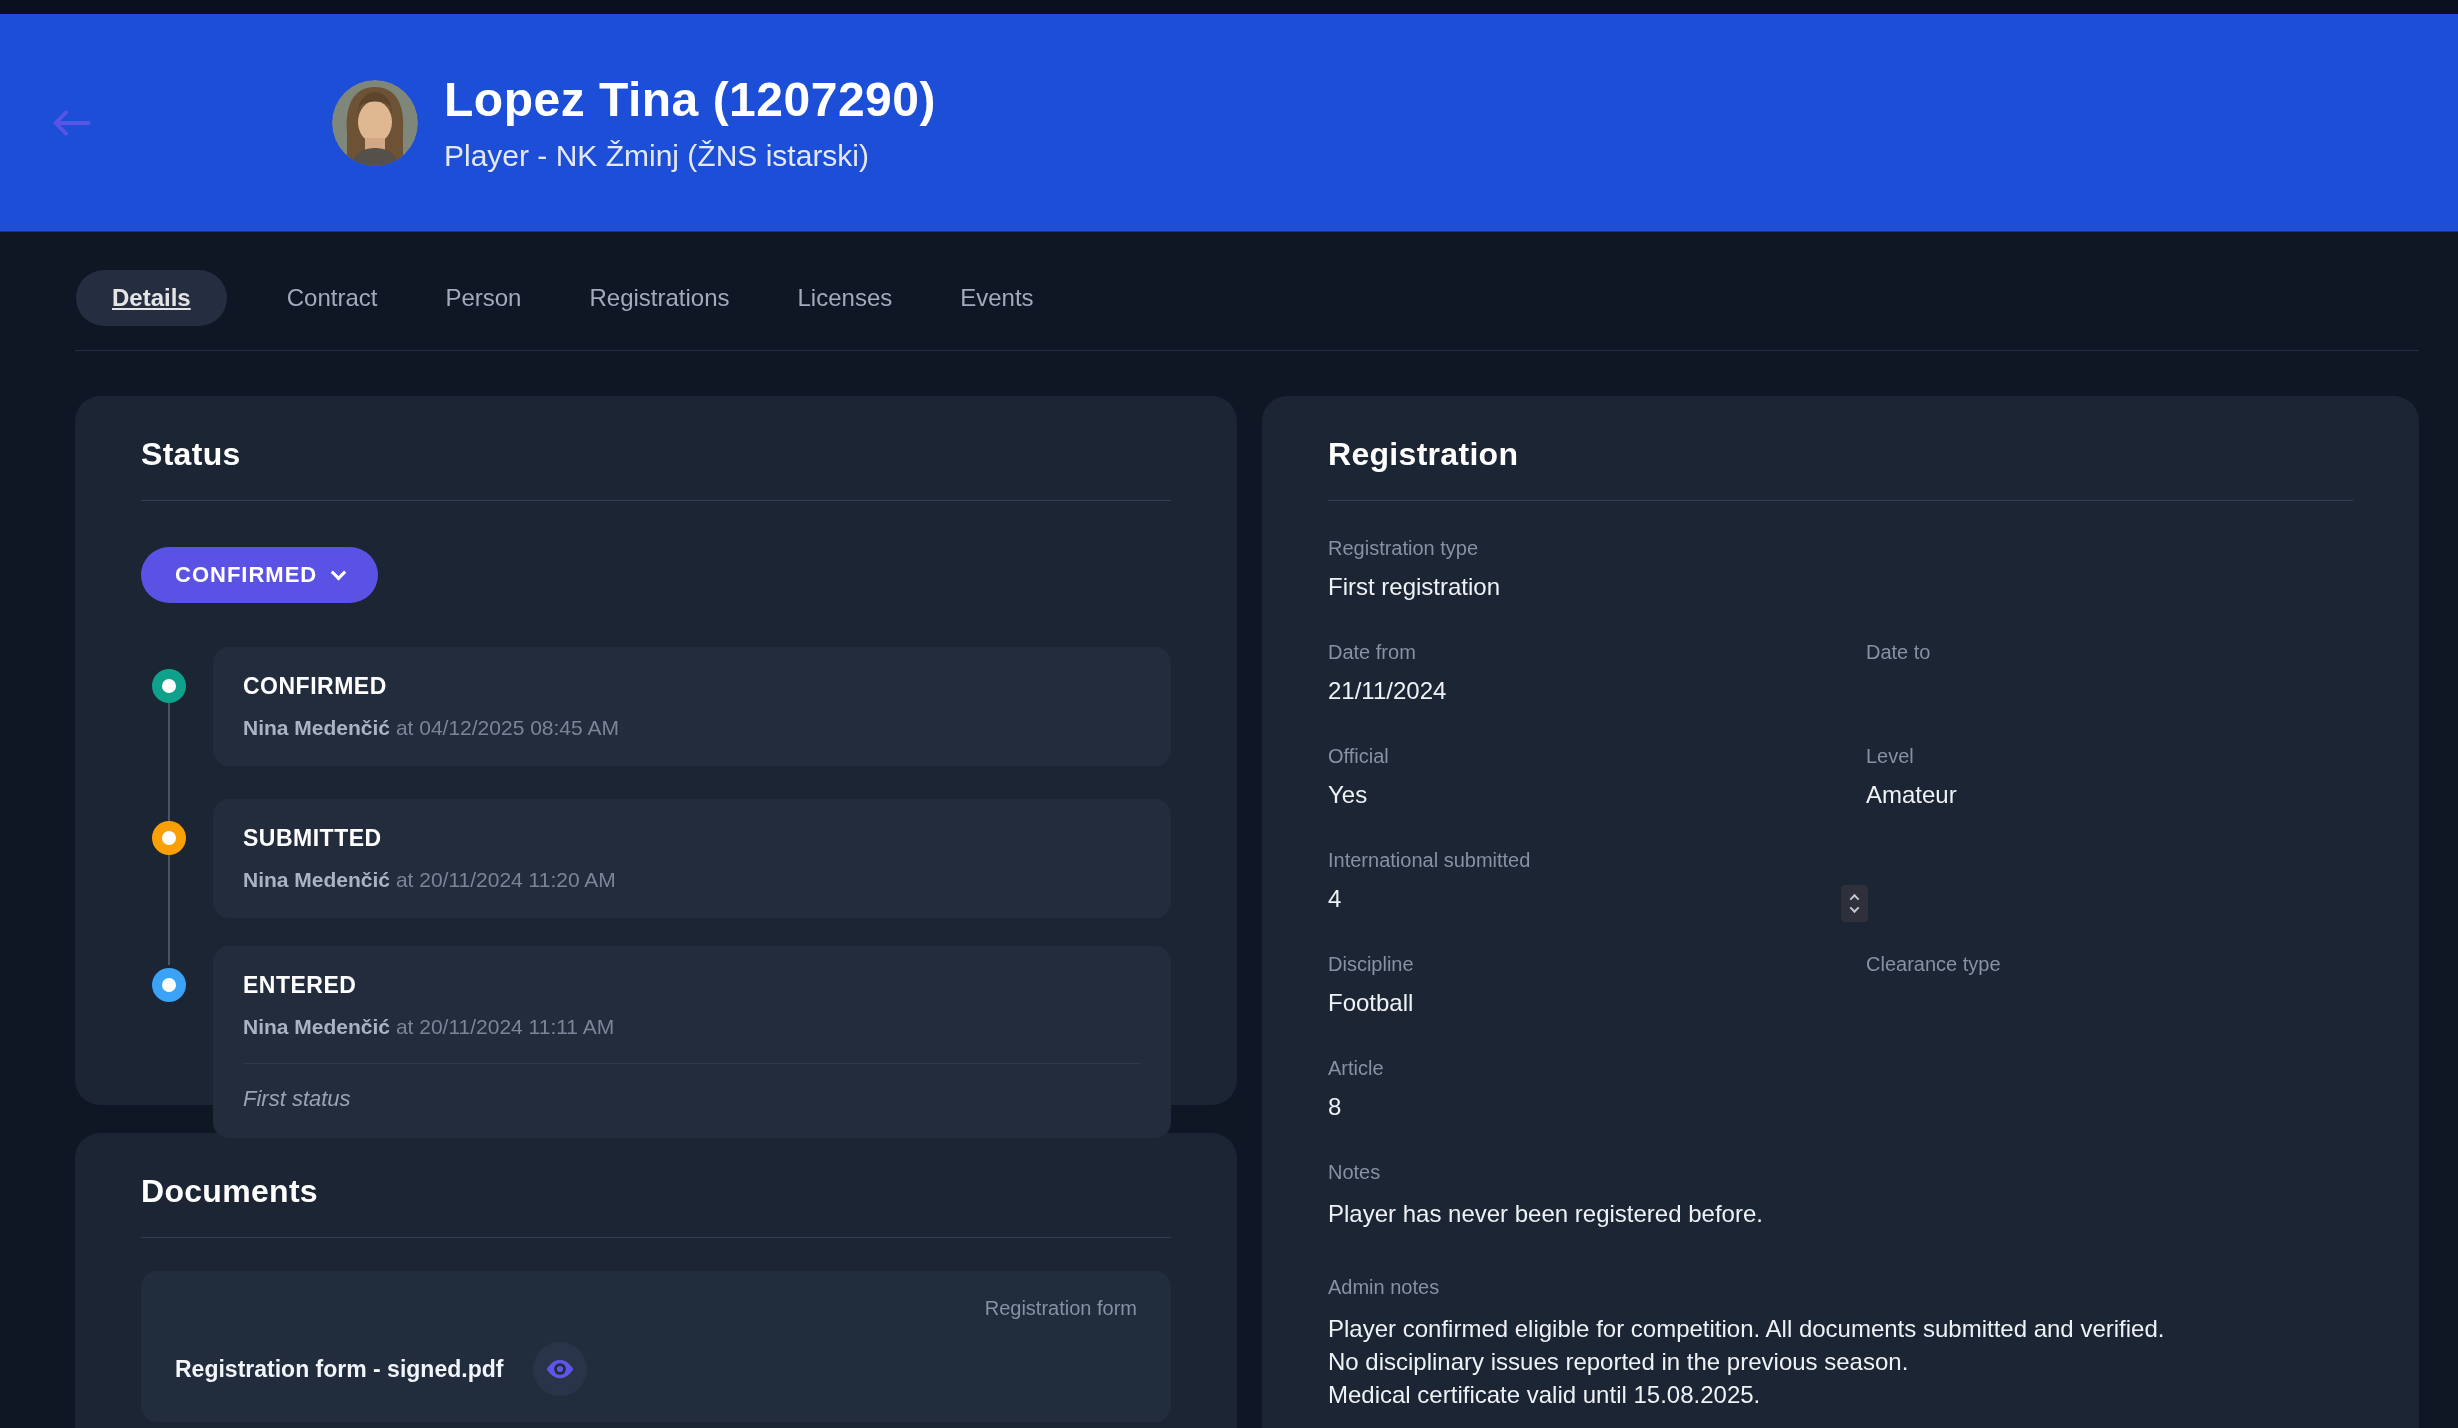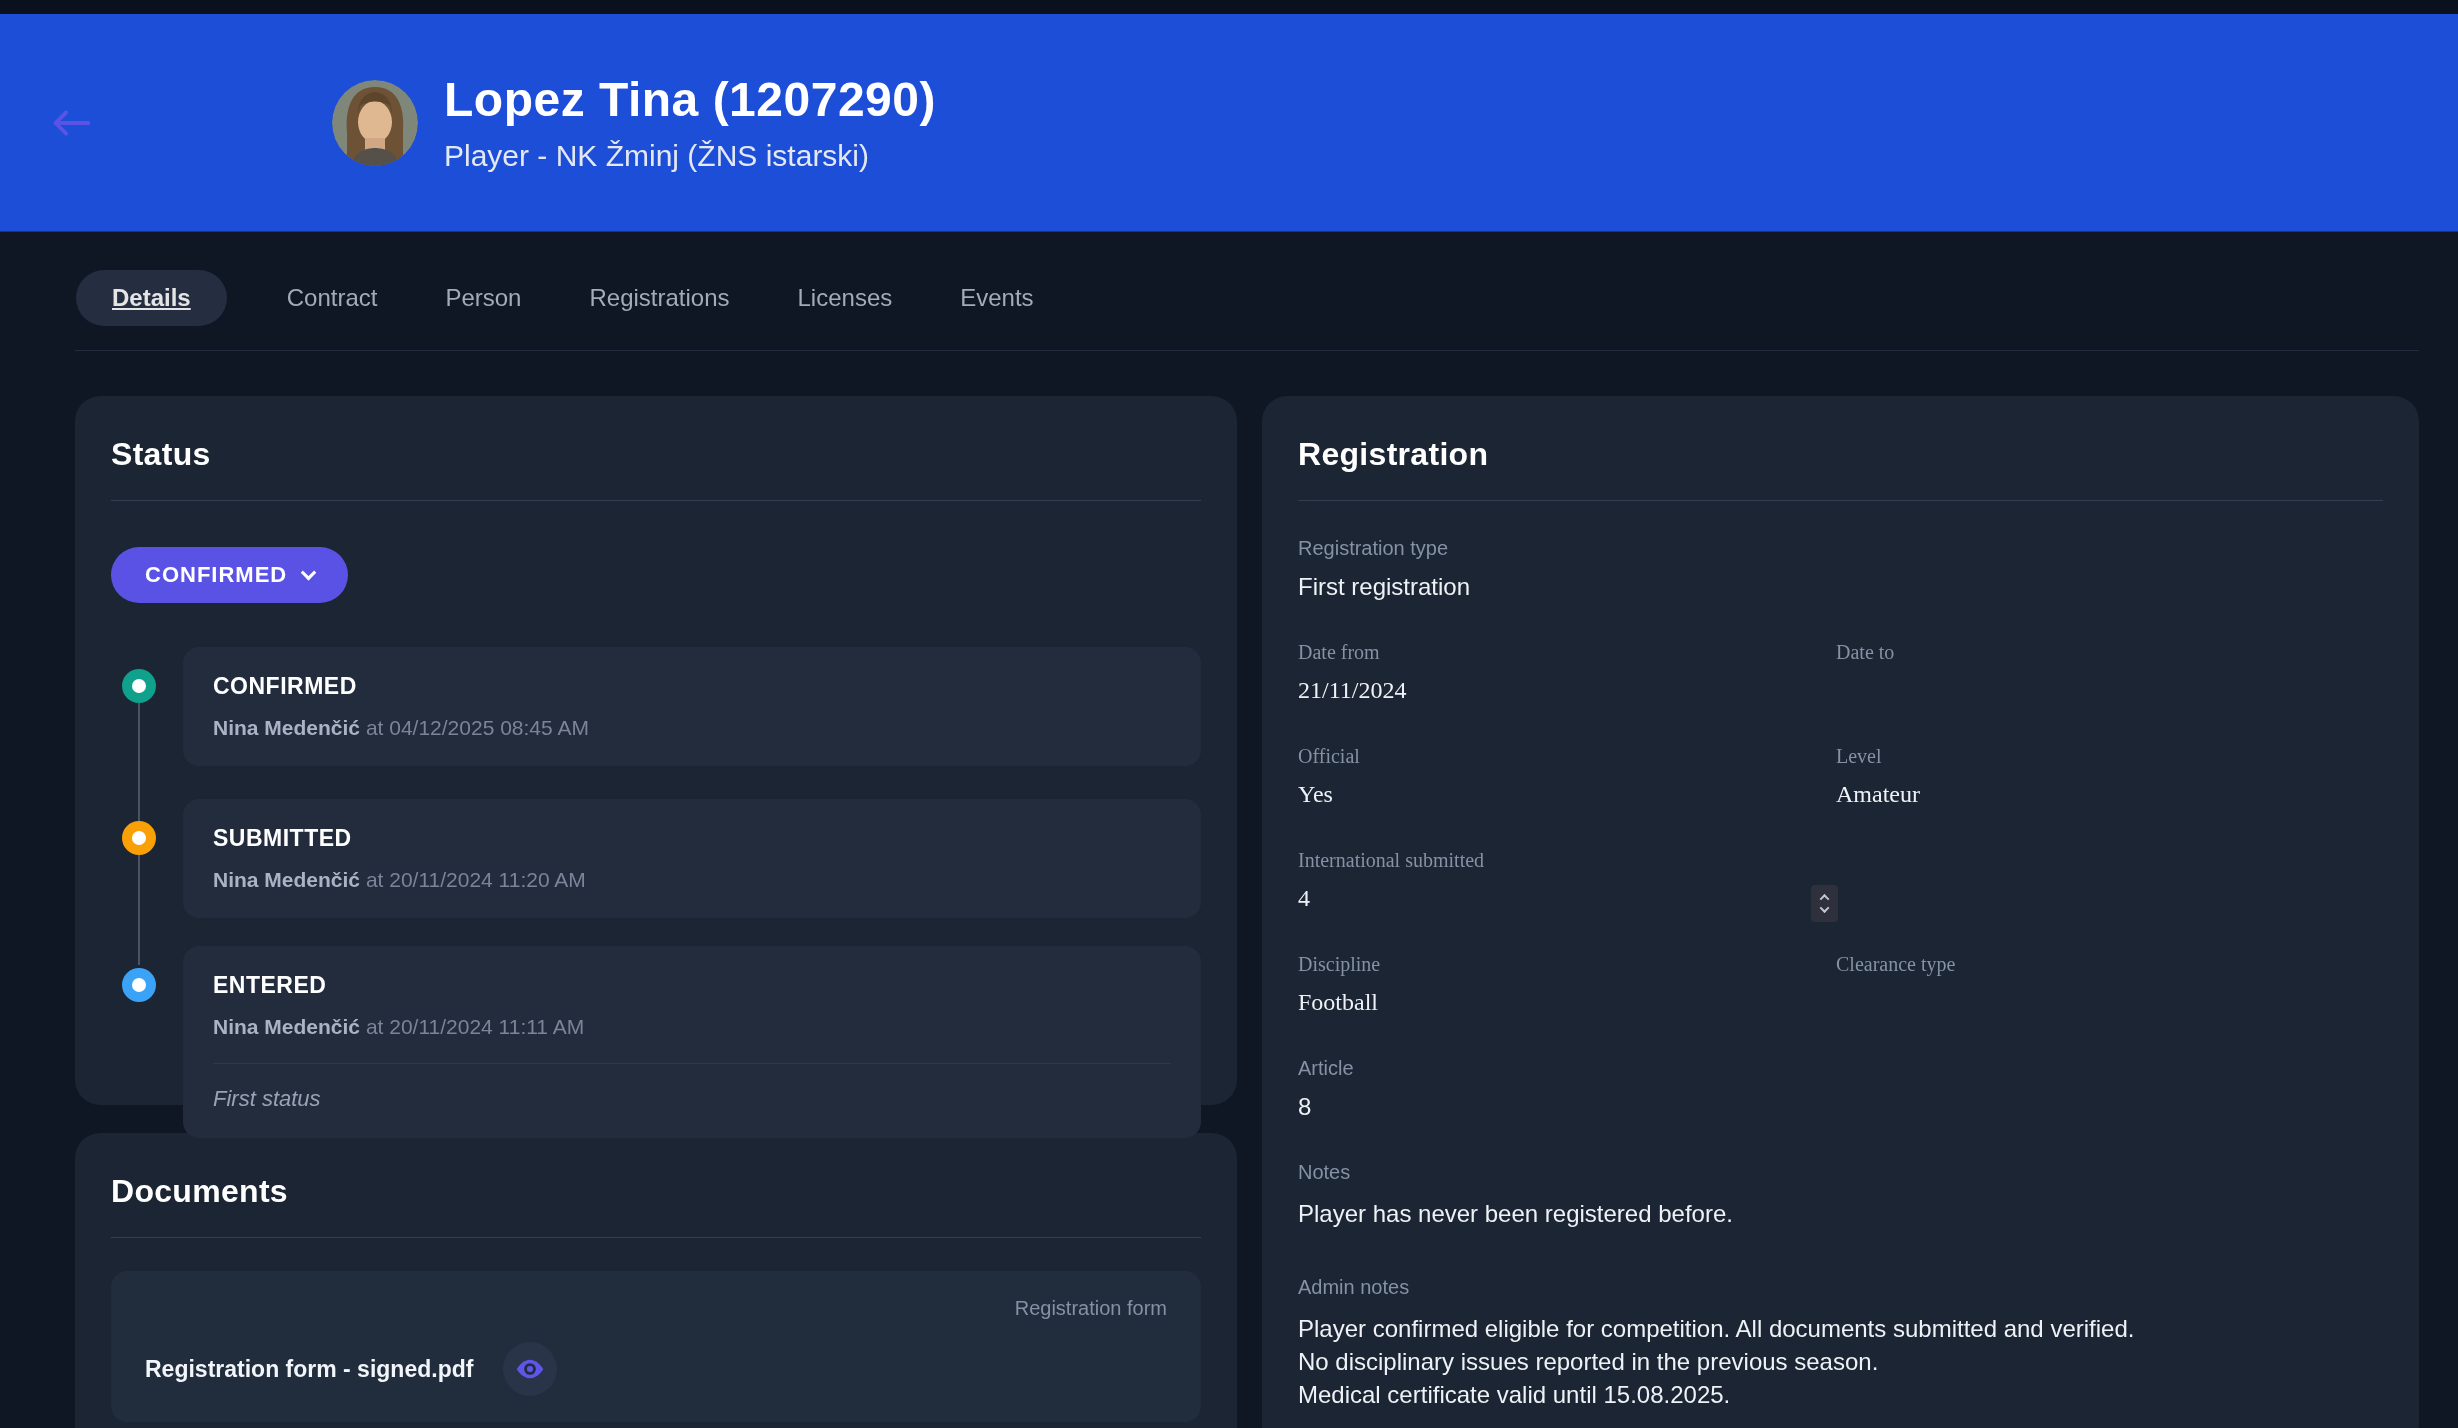--- a/index.html
+++ b/index.html
@@ -22,21 +22,21 @@
   
   .main { padding-top:38px; }
   .tabs { display:flex; align-items:center; gap:52px; margin-left:76px; height:56px; }
   .tab { font-size:24px; color:#a2abba; padding:0 8px; height:56px; display:flex; align-items:center; border-radius:28px; cursor:pointer; }
   .tab.active { background:#242e40; color:#e5e5e5; font-weight:bold; padding:0 36px;text-decoration:underline; }
   .tabs-divider { margin:24px 39px 0 75px; height:1px; background:#222d3f; }
   
   .columns { display:flex; gap:25px; margin:45px 39px 0 75px; align-items:flex-start; }
   .col-left { width:1162px; flex:0 0 auto; }
   .col-right { width:1157px; flex:0 0 auto; }
-  .card { background:#1c2533; border-radius:25px; padding:40px 36px; }
+  .card { background:#1c2533; border-radius:25px; padding:40px 66px; }
   .card-title { font-size:32px; font-weight:bold; color:#ffffff; letter-spacing:0.3px; }
   .card-divider { margin-top:27px; height:1px; background:#323e52; }
   
   .status-card { height:709px; }
   .status-pill {
     margin-top:46px; display:inline-flex; align-items:center; gap:16px;
     height:56px; padding:0 34px; border-radius:28px; background:#5a52e4;
     color:#ffffff; font-size:22px; font-weight:bold; letter-spacing:1px; cursor:pointer; border:none;
   }
   .chev-down { display:inline-block; width:11px; height:11px; border-right:3px solid currentColor; border-bottom:3px solid currentColor; transform:rotate(45deg) translate(-2px,-2px); }
@@ -60,21 +60,21 @@
   .doc-label { font-size:20px; color:#8591a4; }
   .doc-value-row { margin-top:22px; display:flex; align-items:center; }
   .doc-value { font-size:23px; font-weight:bold; color:#f2f5fa; }
   .eye-btn { margin-left:30px; width:54px; height:54px; border-radius:50%; background:#2a3449; display:flex; align-items:center; justify-content:center; cursor:pointer; border:none; }
   
   .reg-card { min-height:1040px; position:relative; }
   .field { margin-top:36px; }
   .field:first-of-type { margin-top:30px; }
   .f-label { font-size:20px; color:#8591a4; }
   .f-value { margin-top:13px; font-size:24px; color:#eef2f7; min-height:32px; }
-  .grid-2 { display:grid; grid-template-columns:538px 1fr; margin-top:36px;font-family:Liberation Serif, serif; }
+  .grid-2 { display:grid; grid-template-columns:538px 1fr; margin-top:36px; }
   .cell { position:relative; }
   .stepper {
     position:absolute; right:-2px; top:36px; width:27px; height:37px; border-radius:4px;
     background:#2e303b; display:flex; flex-direction:column; align-items:center; justify-content:center; gap:5px; cursor:pointer;
   }
   .stepper .c-up, .stepper .c-dn { width:7px; height:7px; border-right:2px solid #c2c7d2; border-bottom:2px solid #c2c7d2; }
   .stepper .c-up { transform:rotate(-135deg) translate(-1px,-1px); }
   .stepper .c-dn { transform:rotate(45deg) translate(-1px,-1px); }
   .notes-value { white-space:pre-line; line-height:33px; }
   .admin-notes { margin-top:46px; }

